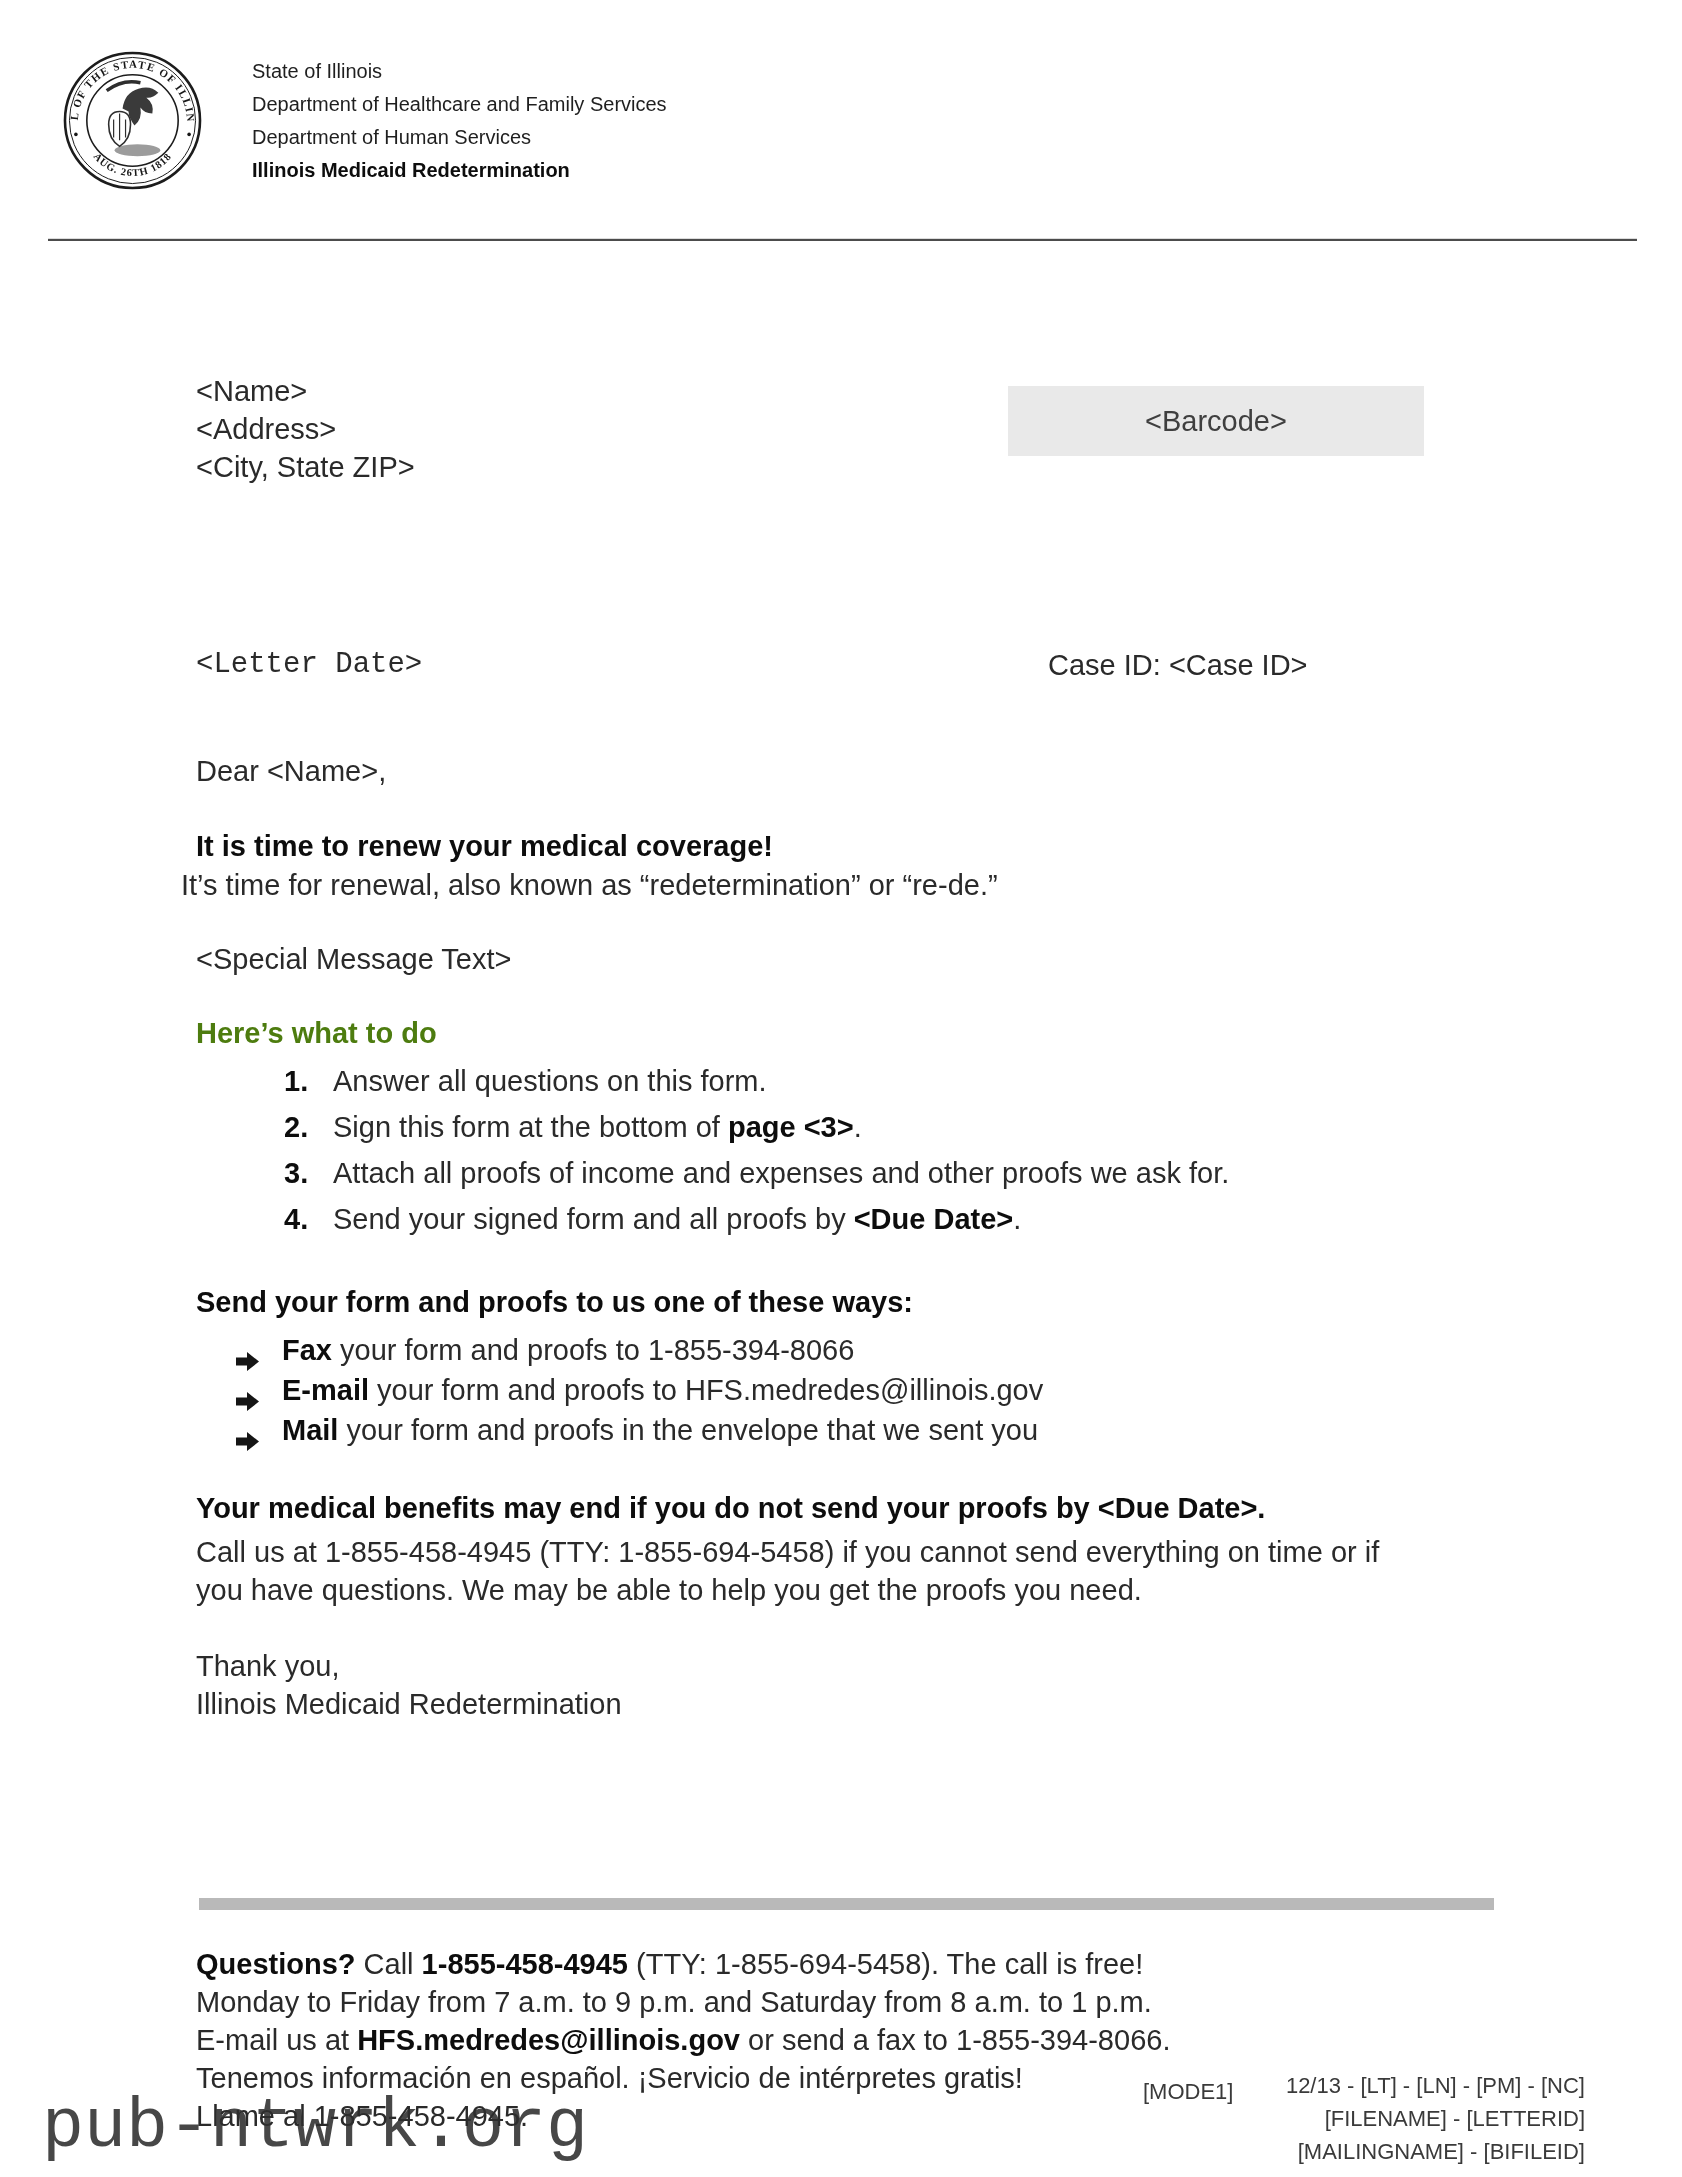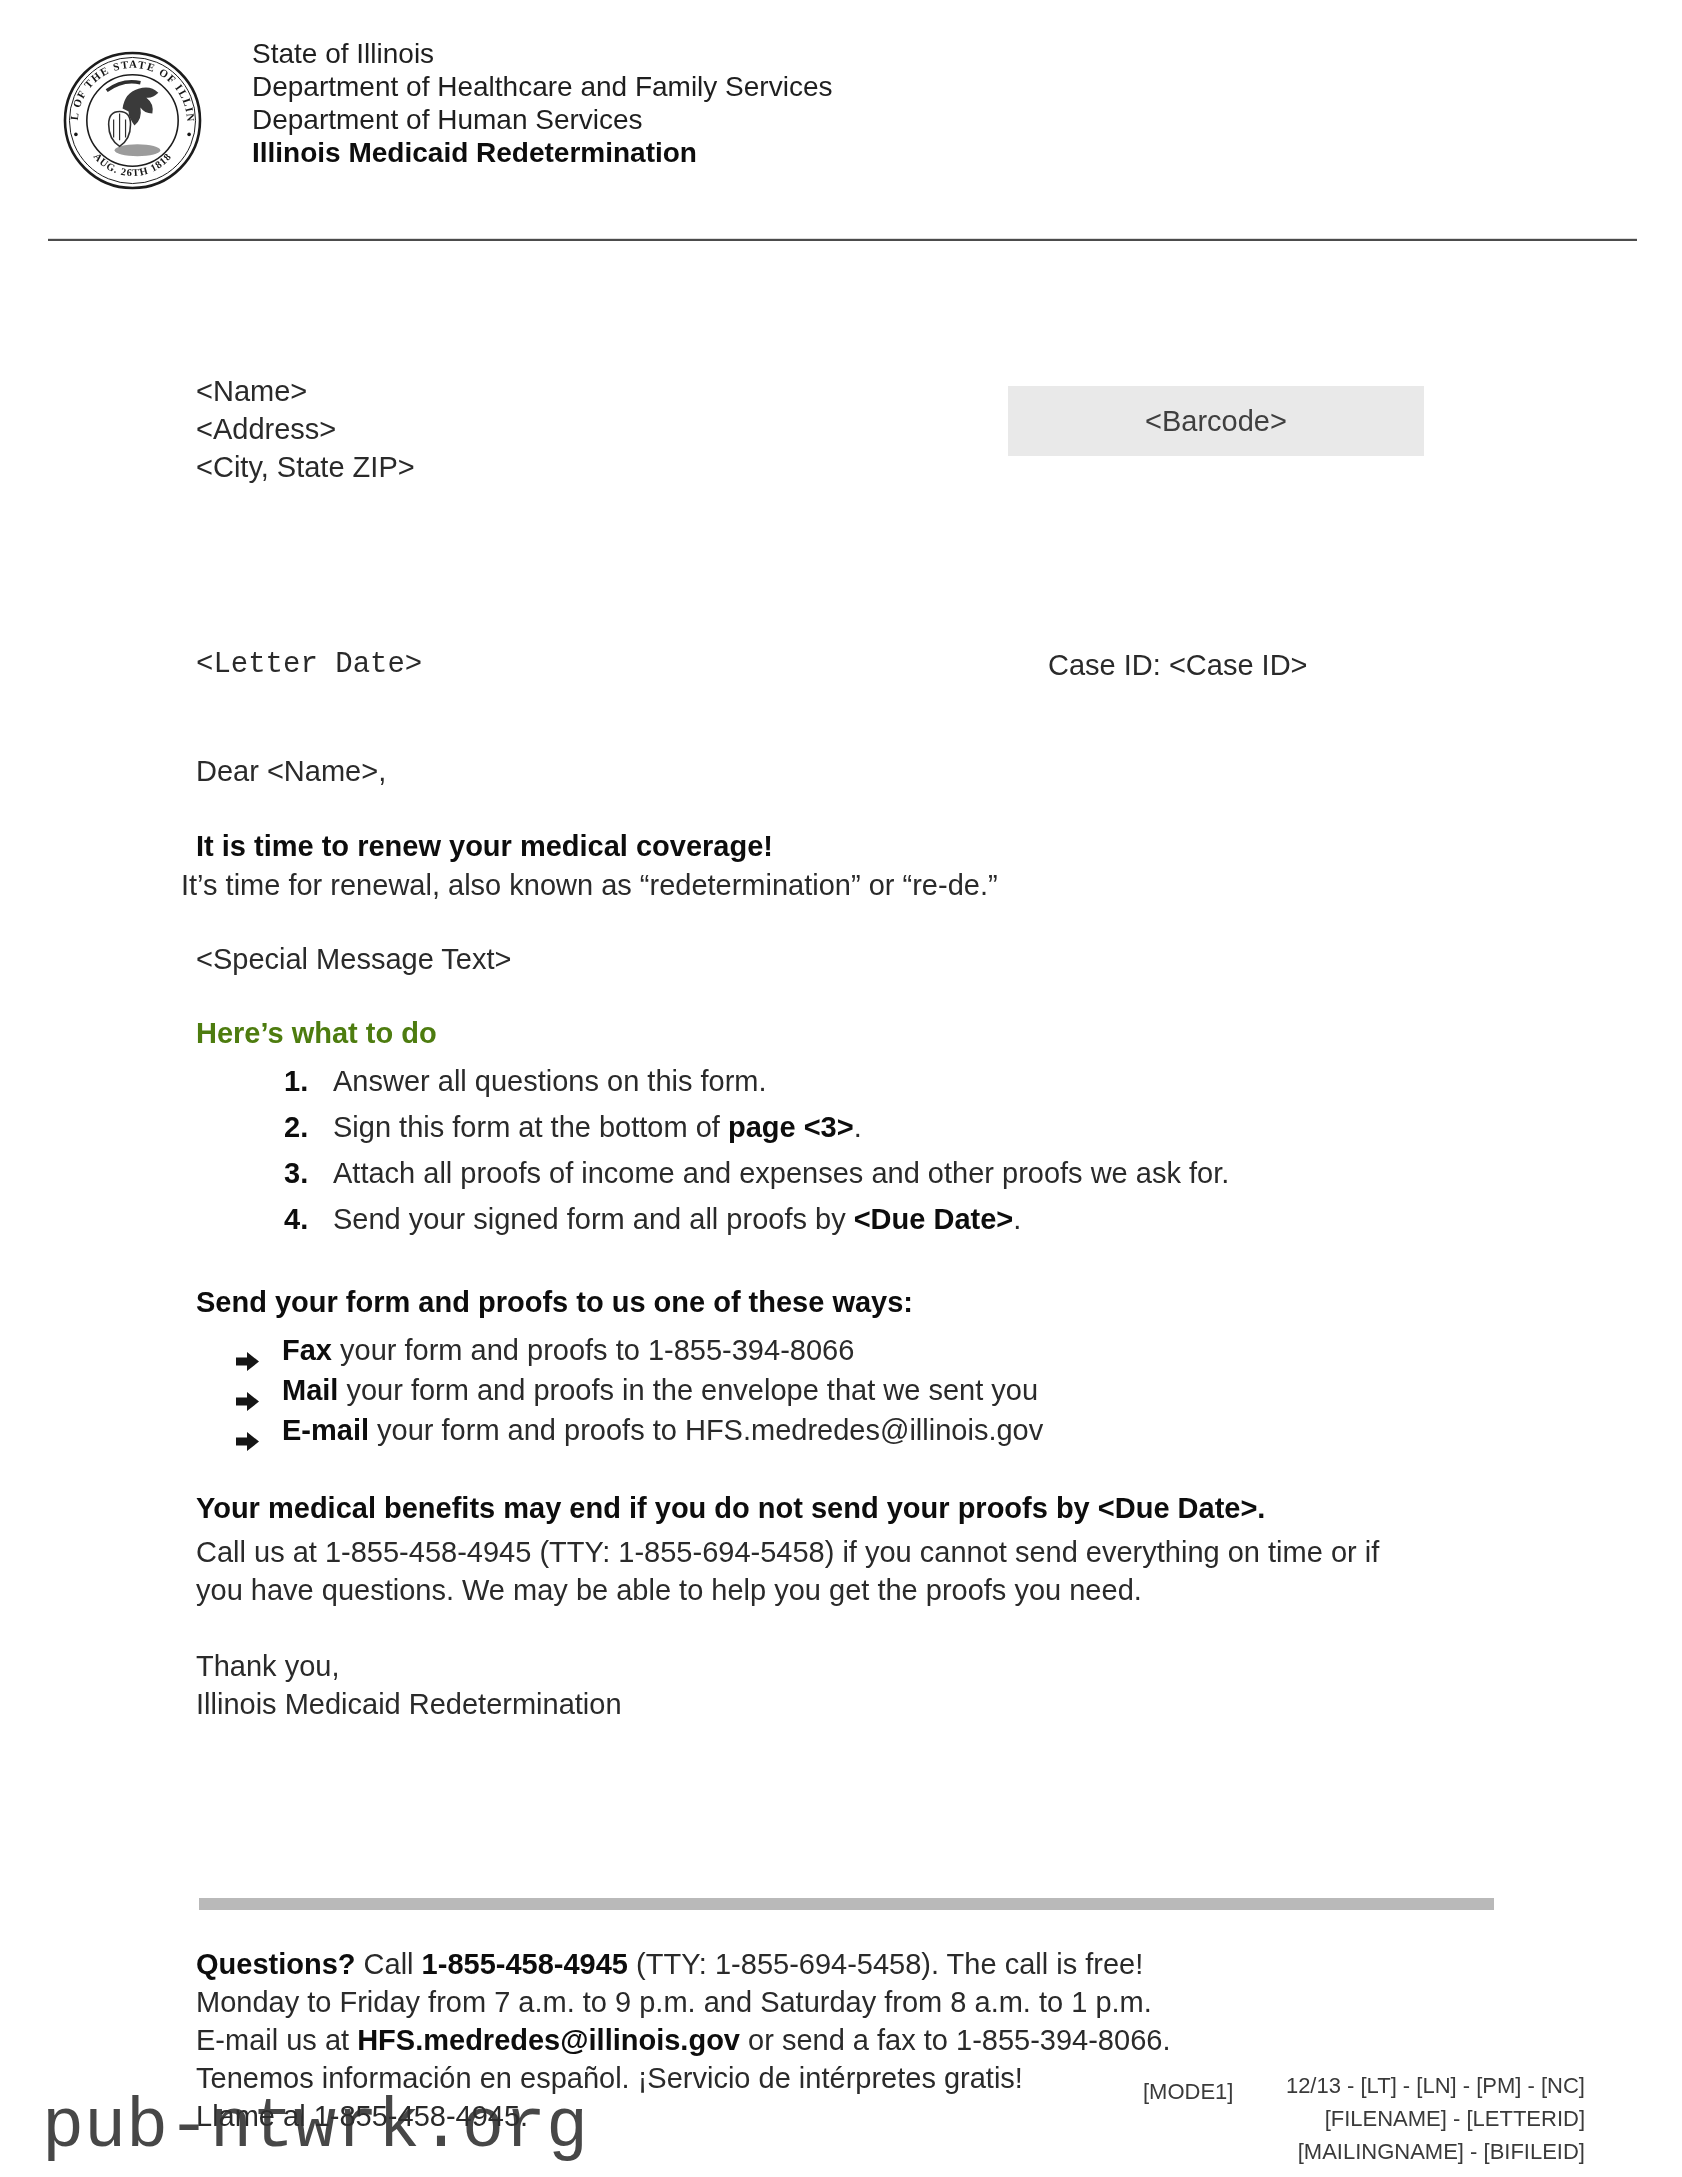--- a/index.html
+++ b/index.html
@@ -7,21 +7,21 @@
     position:relative;
     width:1683px;height:2177px;
     background:#ffffff;
     font-family:"Liberation Sans","DejaVu Sans",sans-serif;
     color:#222222;
     overflow:hidden;
   }
   .abs{position:absolute;}
   
   .seal{left:62px;top:50px;width:141px;height:141px;}
-  .header-text{left:252px;top:37px;font-size:28px;line-height:33px;color:#1f1f1f;}
+  .header-text{left:252px;top:55px;font-size:20px;line-height:33px;color:#1f1f1f;}
   .header-title{font-weight:700;color:#0d0d0d;}
   .header-rule{left:48px;top:238px;width:1589px;height:2px;background:#4c4c4c;border-top:1px solid #dcdcdc;}
   
   .recipient{left:196px;top:372px;font-size:29px;line-height:38px;color:#2a2a2a;}
   .barcode-box{left:1008px;top:386px;width:416px;height:70px;background:#e9e9e9;
     display:flex;align-items:center;justify-content:center;font-size:29px;color:#3f3f3f;}
   
   .letter-date{left:196px;top:646px;font-size:29px;line-height:38px;color:#2a2a2a;font-family:Liberation Mono, monospace;}
   .case-id{left:1000px;top:646px;font-size:29px;line-height:38px;color:#2a2a2a;margin-left:48px;}
   
@@ -135,26 +135,26 @@
   <div class="abs send-heading">Send your form and proofs to us one of these ways:</div>
   <div class="abs send-list">
     <div class="send-item">
       <span class="arrow"><svg width="24" height="19" viewBox="0 0 24 19">
             <polygon points="0,5.5 11,5.5 11,0 23,9.5 11,19 11,13.5 0,13.5" fill="#151515"></polygon>
           </svg></span><span class="b">Fax</span><span> your form and proofs to 1-855-394-8066</span>
     </div>
     <div class="send-item">
       <span class="arrow"><svg width="24" height="19" viewBox="0 0 24 19">
             <polygon points="0,5.5 11,5.5 11,0 23,9.5 11,19 11,13.5 0,13.5" fill="#151515"></polygon>
-          </svg></span><span class="b">Mail</span><span> your form and proofs in the envelope that we sent you</span>
+          </svg></span><span class="b">E-mail</span><span> your form and proofs to HFS.medredes@illinois.gov</span>
     </div>
     <div class="send-item">
       <span class="arrow"><svg width="24" height="19" viewBox="0 0 24 19">
             <polygon points="0,5.5 11,5.5 11,0 23,9.5 11,19 11,13.5 0,13.5" fill="#151515"></polygon>
-          </svg></span><span class="b">E-mail</span><span> your form and proofs to HFS.medredes@illinois.gov</span>
+          </svg></span><span class="b">Mail</span><span> your form and proofs in the envelope that we sent you</span>
     </div>
   </div>
 
   <div class="abs warning-heading">Your medical benefits may end if you do not send your proofs by &lt;Due Date&gt;.</div>
   <div class="abs warning-body">
     <div>Call us at 1-855-458-4945 (TTY: 1-855-694-5458) if you cannot send everything on time or if</div>
     <div>you have questions. We may be able to help you get the proofs you need.</div>
   </div>
 
   <div class="abs closing">

